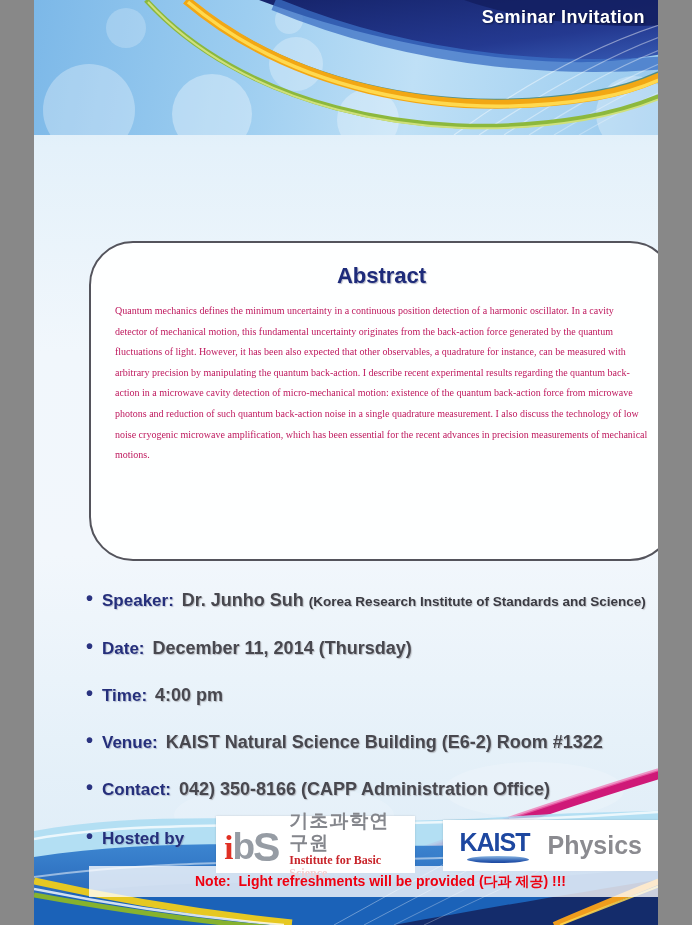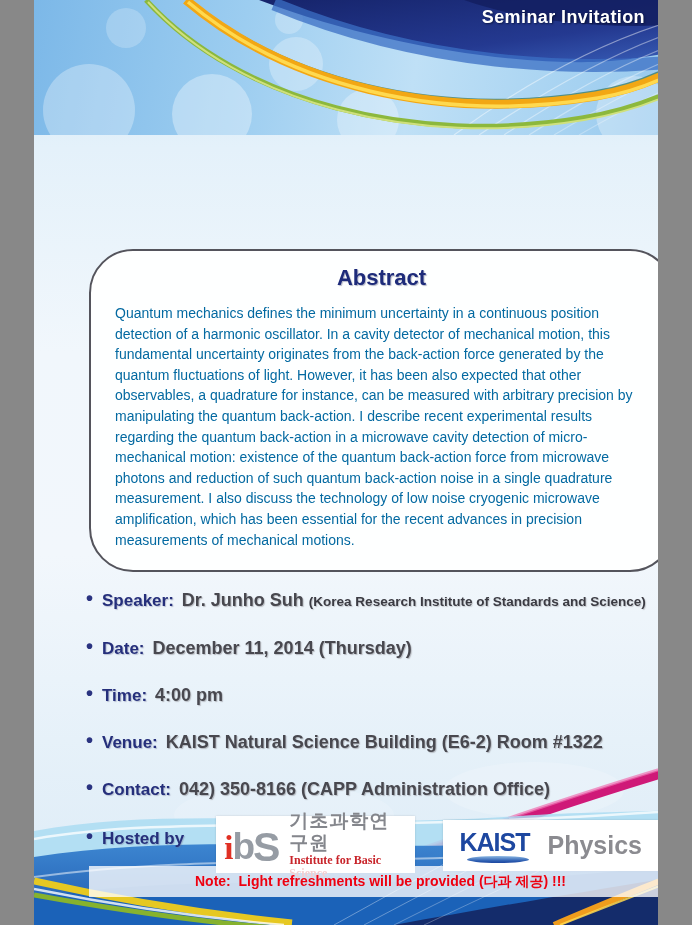--- a/index.html
+++ b/index.html
@@ -20,30 +20,30 @@
     text-shadow:1px 1px 2px rgba(0,10,40,.65);
   }
   
   .title-block {
     position:absolute; top:141px; left:0; width:100%; z-index:2; text-align:center;
     color:#1e2b7a; font-size:28.5px; font-weight:bold; line-height:39px;
     text-shadow:1.5px 1.5px 1.5px rgba(50,55,85,.45);
   }
   
   .abstract-box {
-    position:absolute; top:249px; left:55px; width:585px; min-height:320px; z-index:2;
-    box-sizing:border-box; padding:12px 24px 20px 24px;
+    position:absolute; top:241px; left:55px; width:585px; min-height:320px; z-index:2;
+    box-sizing:border-box; padding:18px 24px 20px 24px;
     background:rgba(255,255,255,.93);
     border:2px solid #54545c; border-radius:44px;
   }
   .abstract-heading {
     text-align:center; font-size:22px; font-weight:bold; color:#1e2b7a;
     text-shadow:1px 1px 1px rgba(90,95,130,.45); margin:2px 0 12px 0;
   }
-  .abstract-body { font-size:14px; line-height:20.6px; color:#0369a1; }
+  .abstract-body { font-size:10px; line-height:20.6px; color:#be185d;font-family:Liberation Serif, serif; }
   
   .details { position:absolute; top:585px; left:52px; width:625px; z-index:2; }
   .detail-row { margin-bottom:18px; line-height:27px; white-space:nowrap; }
   .bullet { color:#2a3380; font-size:20px; font-weight:bold; margin-right:9px; vertical-align:1px; }
   .detail-label {
     font-size:17px; font-weight:bold; color:#252f7b; margin-right:8px;
     text-shadow:1px 1px 1px rgba(110,115,150,.4);
   }
   .detail-value {
     font-size:18px; font-weight:bold; color:#48484f;

